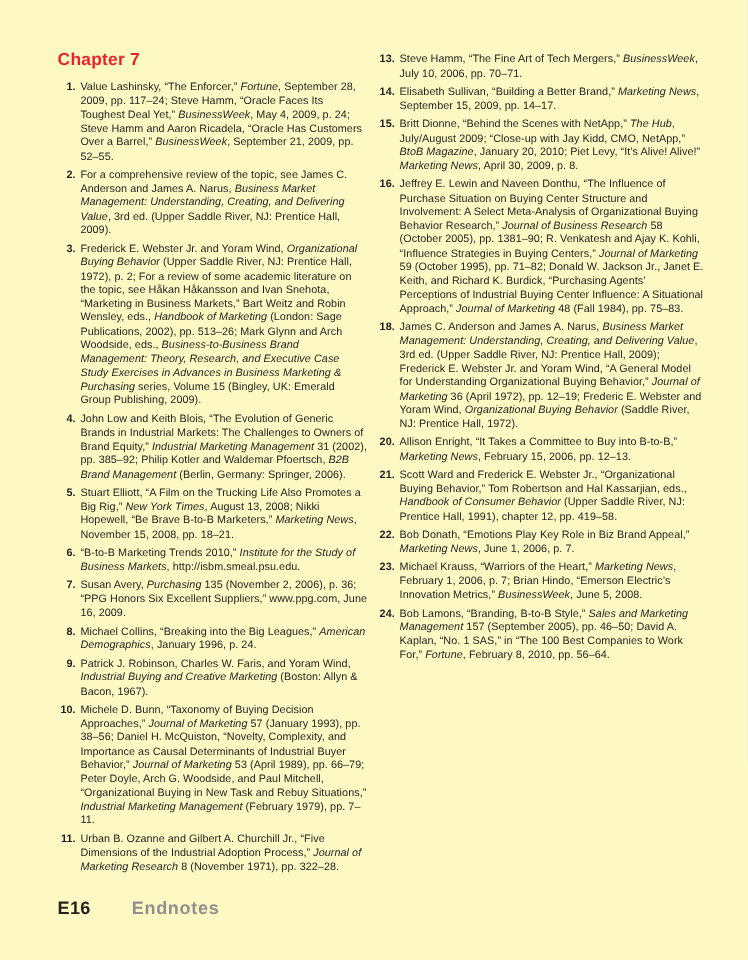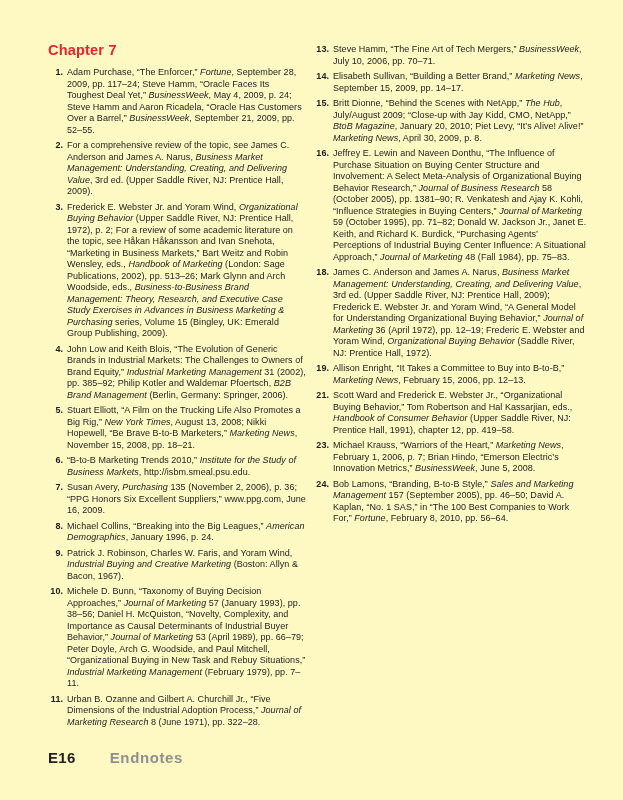--- a/index.html
+++ b/index.html
@@ -54,21 +54,21 @@
 </style>
 </head>
 <body>
 
 <div class="page">
   <h1 class="chapter-heading">Chapter 7</h1>
 
   <div class="col col-left" id="col-left">
       <div class="note">
         <span class="num">1.</span>
-        <span class="txt"><span>Adam Purchase, “The Enforcer,” </span><em>Fortune</em><span>, September 28, 2009, pp. 117–24; Steve Hamm, “Oracle Faces Its Toughest Deal Yet,” </span><em>BusinessWeek</em><span>, May 4, 2009, p. 24; Steve Hamm and Aaron Ricadela, “Oracle Has Customers Over a Barrel,” </span><em>BusinessWeek</em><span>, September 21, 2009, pp. 52–55.</span></span>
+        <span class="txt"><span>Value Lashinsky, “The Enforcer,” </span><em>Fortune</em><span>, September 28, 2009, pp. 117–24; Steve Hamm, “Oracle Faces Its Toughest Deal Yet,” </span><em>BusinessWeek</em><span>, May 4, 2009, p. 24; Steve Hamm and Aaron Ricadela, “Oracle Has Customers Over a Barrel,” </span><em>BusinessWeek</em><span>, September 21, 2009, pp. 52–55.</span></span>
       </div>
       <div class="note">
         <span class="num">2.</span>
         <span class="txt"><span>For a comprehensive review of the topic, see James C. Anderson and James A. Narus, </span><em>Business Market Management: Understanding, Creating, and Delivering Value</em><span>, 3rd ed. (Upper Saddle River, NJ: Prentice Hall, 2009).</span></span>
       </div>
       <div class="note">
         <span class="num">3.</span>
         <span class="txt"><span>Frederick E. Webster Jr. and Yoram Wind, </span><em>Organizational Buying Behavior</em><span> (Upper Saddle River, NJ: Prentice Hall, 1972), p. 2; For a review of some academic literature on the topic, see Håkan Håkansson and Ivan Snehota, “Marketing in Business Markets,” Bart Weitz and Robin Wensley, eds., </span><em>Handbook of Marketing</em><span> (London: Sage Publications, 2002), pp. 513–26; Mark Glynn and Arch Woodside, eds., </span><em>Business-to-Business Brand Management: Theory, Research, and Executive Case Study Exercises in Advances in Business Marketing &amp; Purchasing</em><span> series, Volume 15 (Bingley, UK: Emerald Group Publishing, 2009).</span></span>
       </div>
       <div class="note">
@@ -94,21 +94,21 @@
       <div class="note">
         <span class="num">9.</span>
         <span class="txt"><span>Patrick J. Robinson, Charles W. Faris, and Yoram Wind, </span><em>Industrial Buying and Creative Marketing</em><span> (Boston: Allyn &amp; Bacon, 1967).</span></span>
       </div>
       <div class="note">
         <span class="num">10.</span>
         <span class="txt"><span>Michele D. Bunn, “Taxonomy of Buying Decision Approaches,” </span><em>Journal of Marketing</em><span> 57 (January 1993), pp. 38–56; Daniel H. McQuiston, “Novelty, Complexity, and Importance as Causal Determinants of Industrial Buyer Behavior,” </span><em>Journal of Marketing</em><span> 53 (April 1989), pp. 66–79; Peter Doyle, Arch G. Woodside, and Paul Mitchell, “Organizational Buying in New Task and Rebuy Situations,” </span><em>Industrial Marketing Management</em><span> (February 1979), pp. 7–11.</span></span>
       </div>
       <div class="note">
         <span class="num">11.</span>
-        <span class="txt"><span>Urban B. Ozanne and Gilbert A. Churchill Jr., “Five Dimensions of the Industrial Adoption Process,” </span><em>Journal of Marketing Research</em><span> 8 (June 1971), pp. 322–28.</span></span>
+        <span class="txt"><span>Urban B. Ozanne and Gilbert A. Churchill Jr., “Five Dimensions of the Industrial Adoption Process,” </span><em>Journal of Marketing Research</em><span> 8 (November 1971), pp. 322–28.</span></span>
       </div>
     </div>
 
   <div class="col col-right" id="col-right">
       <div class="note">
         <span class="num">13.</span>
         <span class="txt"><span>Steve Hamm, “The Fine Art of Tech Mergers,” </span><em>BusinessWeek</em><span>, July 10, 2006, pp. 70–71.</span></span>
       </div>
       <div class="note">
         <span class="num">14.</span>
@@ -120,26 +120,30 @@
       </div>
       <div class="note">
         <span class="num">16.</span>
         <span class="txt"><span>Jeffrey E. Lewin and Naveen Donthu, “The Influence of Purchase Situation on Buying Center Structure and Involvement: A Select Meta-Analysis of Organizational Buying Behavior Research,” </span><em>Journal of Business Research</em><span> 58 (October 2005), pp. 1381–90; R. Venkatesh and Ajay K. Kohli, “Influence Strategies in Buying Centers,” </span><em>Journal of Marketing</em><span> 59 (October 1995), pp. 71–82; Donald W. Jackson Jr., Janet E. Keith, and Richard K. Burdick, “Purchasing Agents’ Perceptions of Industrial Buying Center Influence: A Situational Approach,” </span><em>Journal of Marketing</em><span> 48 (Fall 1984), pp. 75–83.</span></span>
       </div>
       <div class="note">
         <span class="num">18.</span>
         <span class="txt"><span>James C. Anderson and James A. Narus, </span><em>Business Market Management: Understanding, Creating, and Delivering Value</em><span>, 3rd ed. (Upper Saddle River, NJ: Prentice Hall, 2009); Frederick E. Webster Jr. and Yoram Wind, “A General Model for Understanding Organizational Buying Behavior,” </span><em>Journal of Marketing</em><span> 36 (April 1972), pp. 12–19; Frederic E. Webster and Yoram Wind, </span><em>Organizational Buying Behavior</em><span> (Saddle River, NJ: Prentice Hall, 1972).</span></span>
       </div>
       <div class="note">
-        <span class="num">19.</span>
+        <span class="num">20.</span>
         <span class="txt"><span>Allison Enright, “It Takes a Committee to Buy into B-to-B,” </span><em>Marketing News</em><span>, February 15, 2006, pp. 12–13.</span></span>
       </div>
       <div class="note">
         <span class="num">21.</span>
         <span class="txt"><span>Scott Ward and Frederick E. Webster Jr., “Organizational Buying Behavior,” Tom Robertson and Hal Kassarjian, eds., </span><em>Handbook of Consumer Behavior</em><span> (Upper Saddle River, NJ: Prentice Hall, 1991), chapter 12, pp. 419–58.</span></span>
+      </div>
+      <div class="note">
+        <span class="num">22.</span>
+        <span class="txt"><span>Bob Donath, “Emotions Play Key Role in Biz Brand Appeal,” </span><em>Marketing News</em><span>, June 1, 2006, p. 7.</span></span>
       </div>
       <div class="note">
         <span class="num">23.</span>
         <span class="txt"><span>Michael Krauss, “Warriors of the Heart,” </span><em>Marketing News</em><span>, February 1, 2006, p. 7; Brian Hindo, “Emerson Electric’s Innovation Metrics,” </span><em>BusinessWeek</em><span>, June 5, 2008.</span></span>
       </div>
       <div class="note">
         <span class="num">24.</span>
         <span class="txt"><span>Bob Lamons, “Branding, B-to-B Style,” </span><em>Sales and Marketing Management</em><span> 157 (September 2005), pp. 46–50; David A. Kaplan, “No. 1 SAS,” in “The 100 Best Companies to Work For,” </span><em>Fortune</em><span>, February 8, 2010, pp. 56–64.</span></span>
       </div>
     </div>

